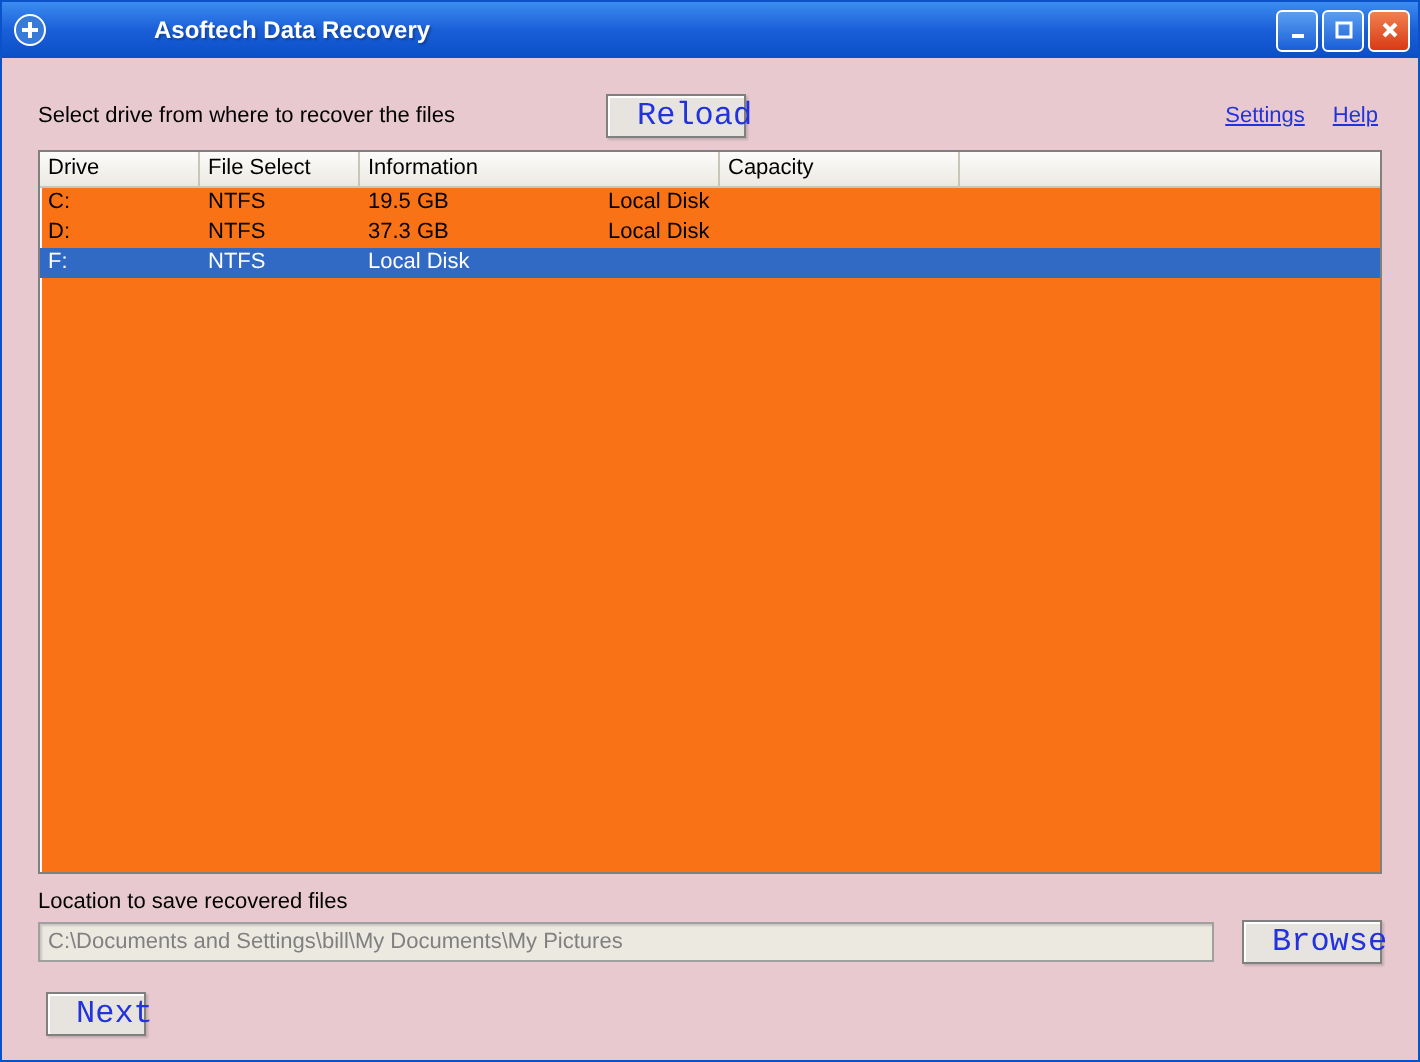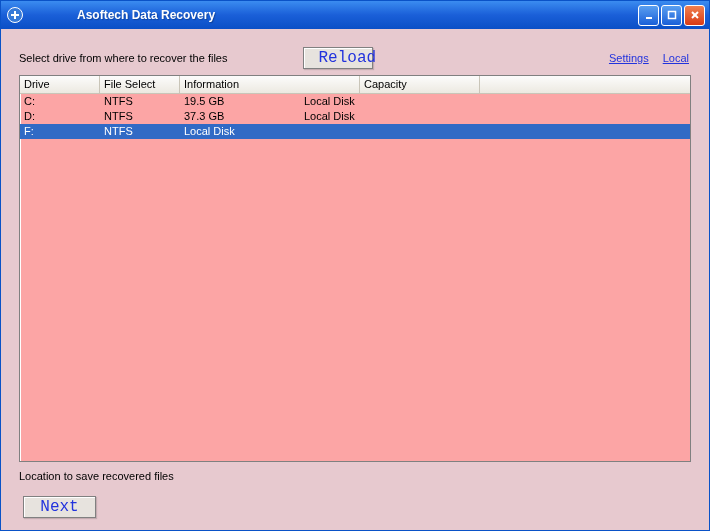--- a/index.html
+++ b/index.html
@@ -96,21 +96,21 @@
     gap: 14px;
     padding-right: 2px;
   }
   .link {
     color: #2233DD;
     text-decoration: underline;
     cursor: pointer;
   }
   .list-box {
     flex: 1;
-    background: #fca5a5;
+    background: #f97316;
     border: 1px solid #808080;
     box-shadow: inset 1px 1px 0 #fff;
     overflow: hidden;
   }
   .list-header {
     display: flex;
     height: 18px;
     background: linear-gradient(to bottom,#FCFCFB,#ECE9E1);
     border-bottom: 1px solid #C9C5B8;
     font-size: 11px;
@@ -155,21 +155,21 @@
     background: #ECE9E1;
     border: 1px solid #A0A0A0;
     box-shadow: inset 1px 1px 1px rgba(0,0,0,0.15);
     color: #808080;
     padding: 2px 4px;
     font-family: inherit;
     font-size: 11px;
   }
   .browse-btn { width: 70px; color:#2233DD; }
   .next-row { margin-top: 14px; }
-  .next-btn { width: 73px; color:#2233DD; margin-left: 4px;}
+  .next-btn { width: 50px; color:#2233DD; margin-left: 4px;}
 </style>
 </head>
 <body>
 
 <div class="window">
   <div class="titlebar">
     <span class="titlebar-icon">
       <svg width="10" height="10" viewBox="0 0 10 10">
           <line x1="5" y1="1" x2="5" y2="9" stroke="#fff" stroke-width="2"></line>
           <line x1="1" y1="5" x2="9" y2="5" stroke="#fff" stroke-width="2"></line>
@@ -196,21 +196,21 @@
     </div>
   </div>
 
   <div class="content">
 
     <div class="top-row">
       <span class="prompt-label">Select drive from where to recover the files</span>
       <button class="btn reload-btn">Reload</button>
       <div class="top-links">
         <span class="link">Settings</span>
-        <span class="link">Local</span>
+        <span class="link">Help</span>
       </div>
     </div>
 
     <div class="list-box">
       <div class="list-header">
         <div class="col col-drive">Drive</div>
         <div class="col col-fs">File Select</div>
         <div class="col col-info">Information</div>
         <div class="col col-cap">Capacity</div>
         <div class="col col-rest"></div>
@@ -231,19 +231,23 @@
           <div class="row selected">
             <div class="cell col-drive">F:</div>
             <div class="cell col-fs">NTFS</div>
             <div class="cell col-info">Local Disk</div>
           </div>
         </div>
     </div>
 
     <div class="bottom-area">
       <span class="loc-label">Location to save recovered files</span>
+      <div class="loc-row">
+        <input class="loc-input" readonly="" value="C:\Documents and Settings\bill\My Documents\My Pictures" style="">
+        <button class="btn browse-btn">Browse</button>
+      </div>
       <div class="next-row">
         <button class="btn next-btn">Next</button>
       </div>
     </div>
 
   </div>
 </div>
 
 </body></html>

